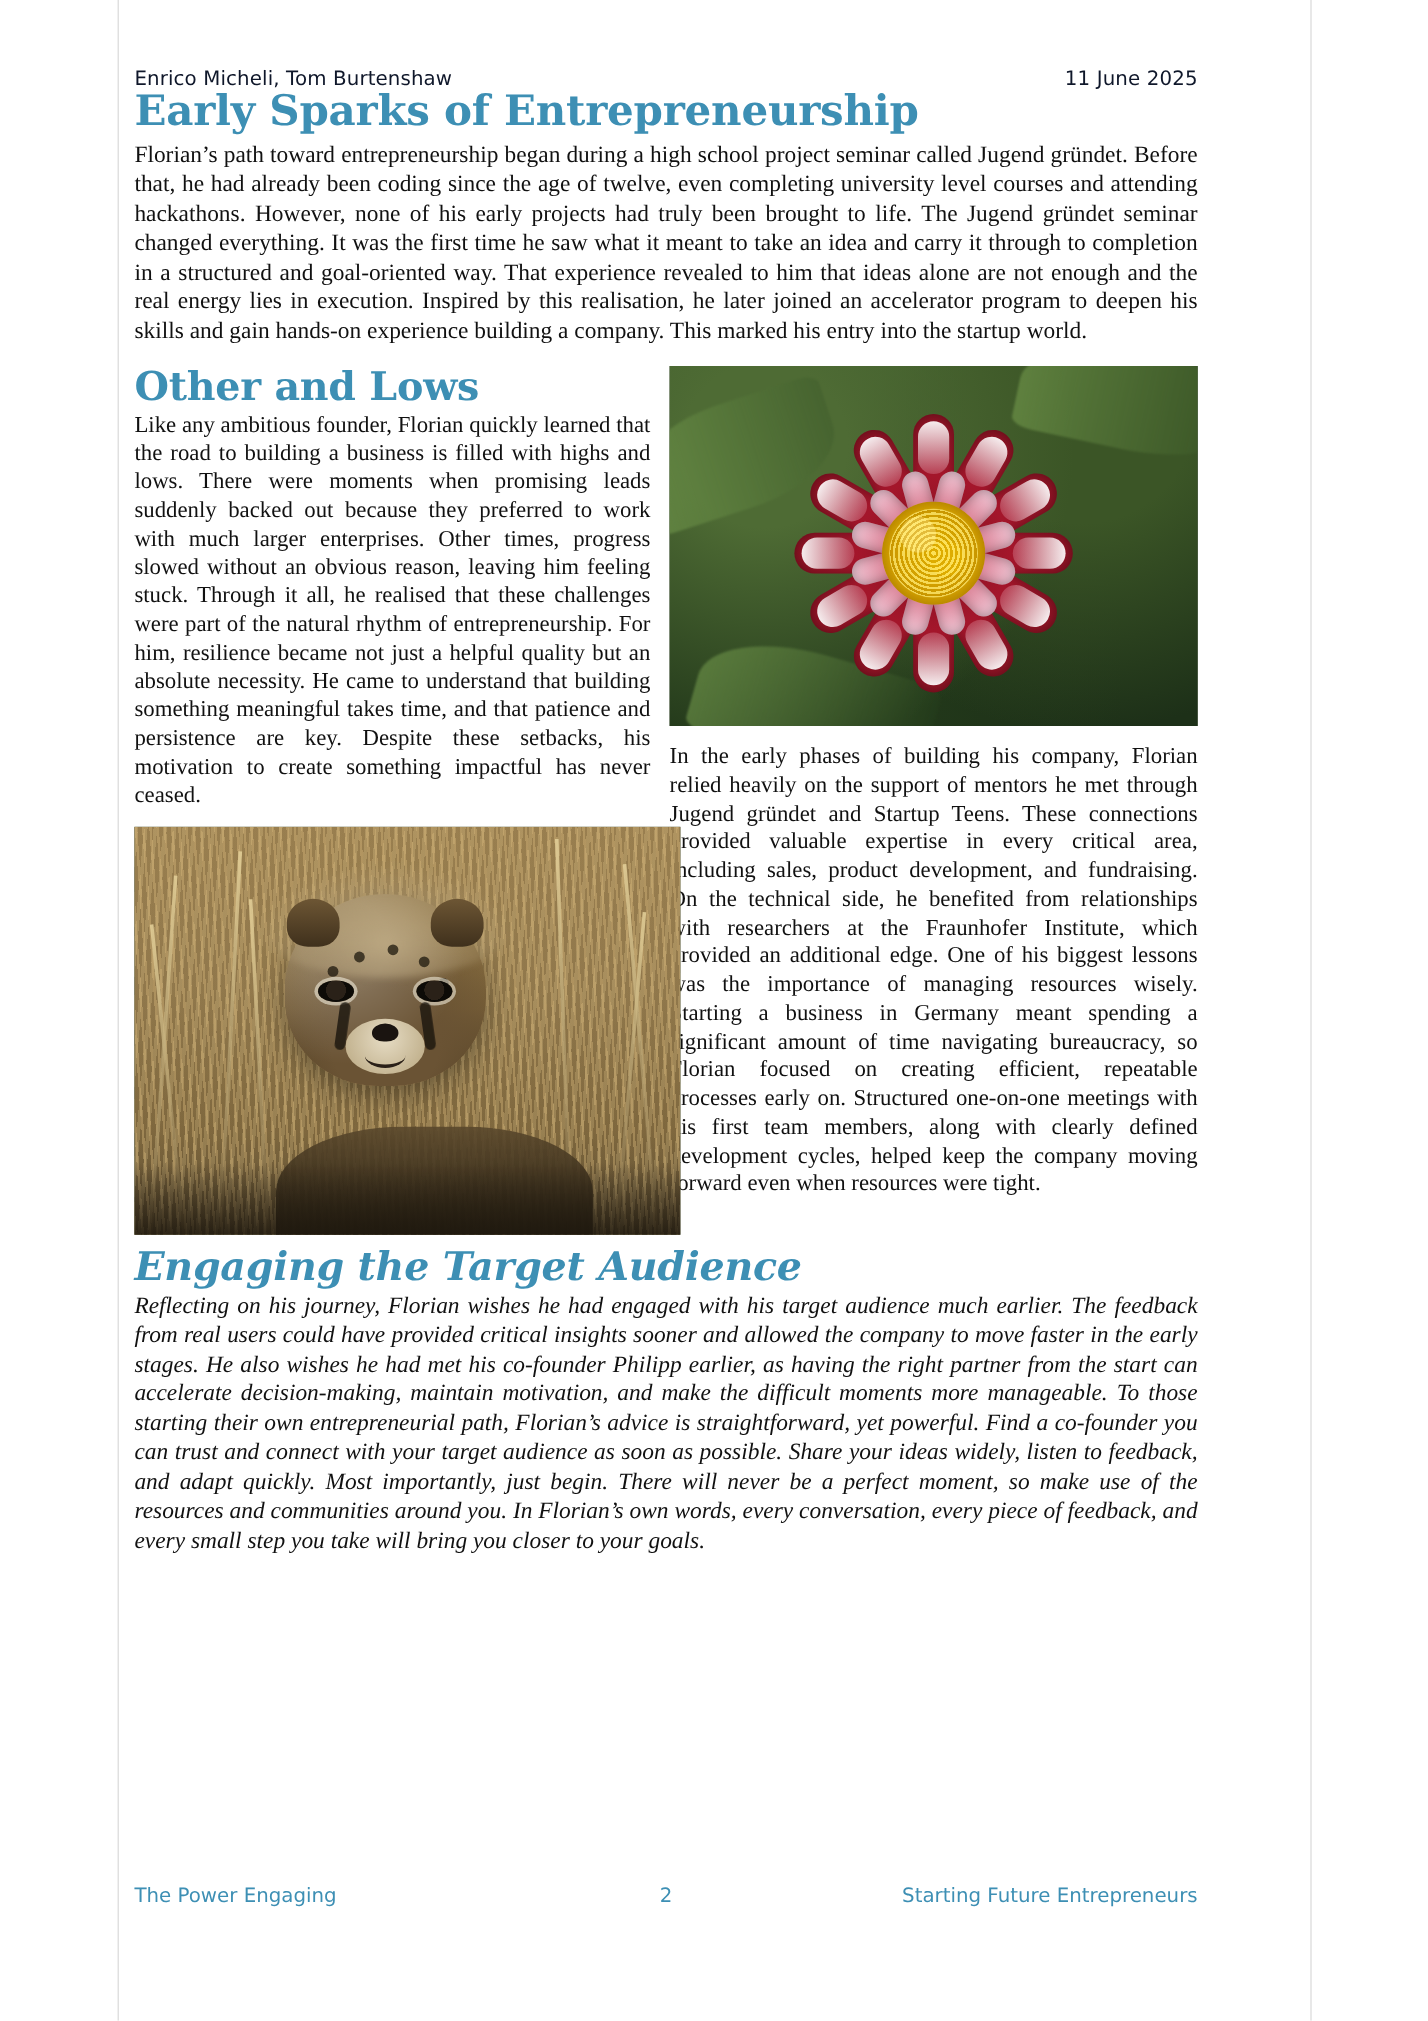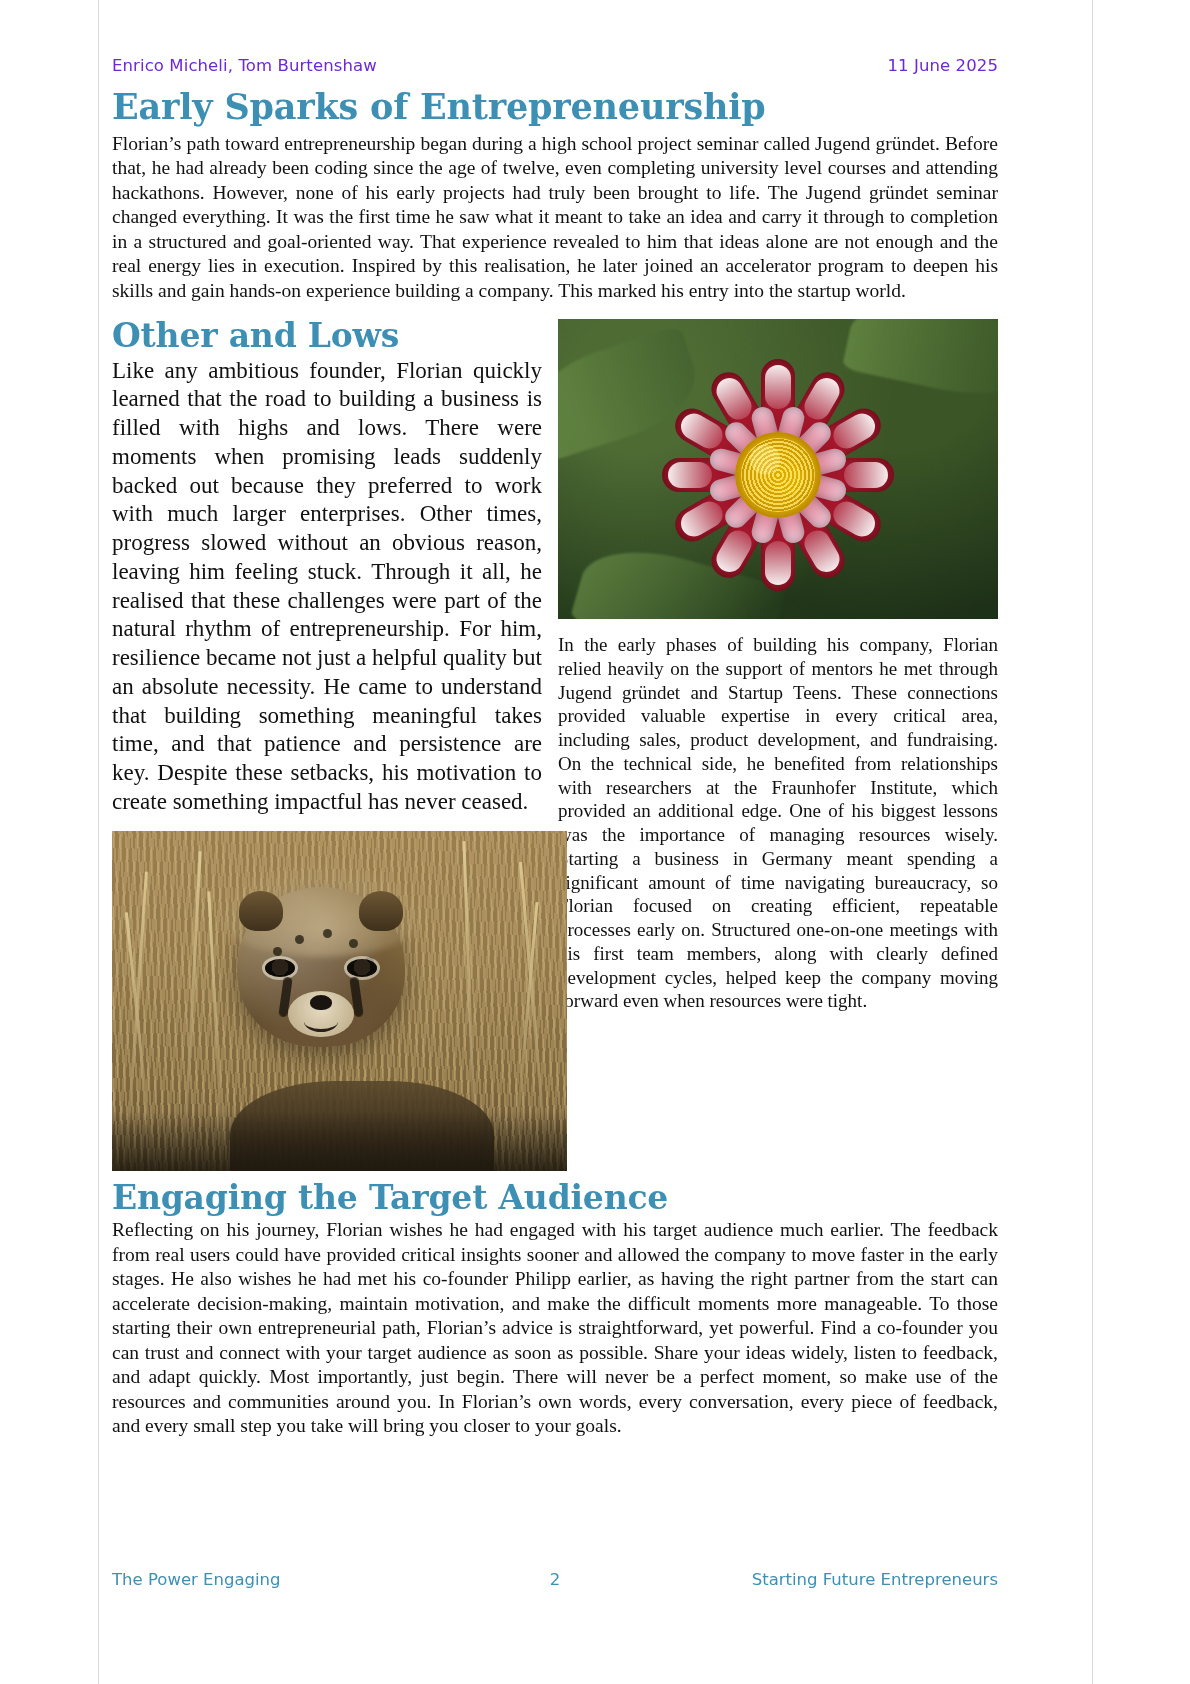--- a/index.html
+++ b/index.html
@@ -40,23 +40,22 @@
     width: 886px;
   }
 
   
   .runhead {
     display: flex;
     justify-content: space-between;
     align-items: baseline;
     font-family: "DejaVu Sans", sans-serif;
     font-size: 16.5px;
-    color: #6d28d9;
+    color: #0f172a;
     letter-spacing: .1px;
-    margin-bottom: 14px;
   }
 
   
   h1.title, h2.head {
     font-family: "DejaVu Serif", serif;
     font-weight: bold;
     color: #3d8fb4;
     margin: 0;
     line-height: 1.05;
     letter-spacing: -0.2px;
@@ -85,21 +84,21 @@
   .col-left {
     width: 430px;
     float: left;
   }
   .col-right {
     width: 440px;
     float: right;
   }
   .clear { clear: both; }
 
-  .col-left p.body { font-size: 23px; line-height: 1.25; }
+  .col-left p.body { font-size: 19px; line-height: 1.25; }
   .col-right p.body { font-size: 19px; line-height: 1.25; }
 
   
   .photo {
     position: relative;
     overflow: hidden;
     background: #2b3a20;
     display: block;
   }
   .photo.flower {
@@ -249,21 +248,21 @@
     background: linear-gradient(180deg, rgba(90,72,44,.9), rgba(38,30,18,.95));
     filter: blur(.6px);
   }
   .grass-blade {
     position:absolute; bottom:0; width:3px;
     background: linear-gradient(180deg, rgba(225,205,150,.9), rgba(120,98,60,.5));
     transform-origin: 50% 100%;
   }
 
   
-  .final { margin-top: 10px; }
+  .final { margin-top: 10px; font-style: italic; }
   .final p.body { font-size: 19.5px; }
 
   
   .footer {
     position: absolute;
     left: 112px;
     top: 1570px;
     width: 886px;
     display: flex;
     justify-content: space-between;

